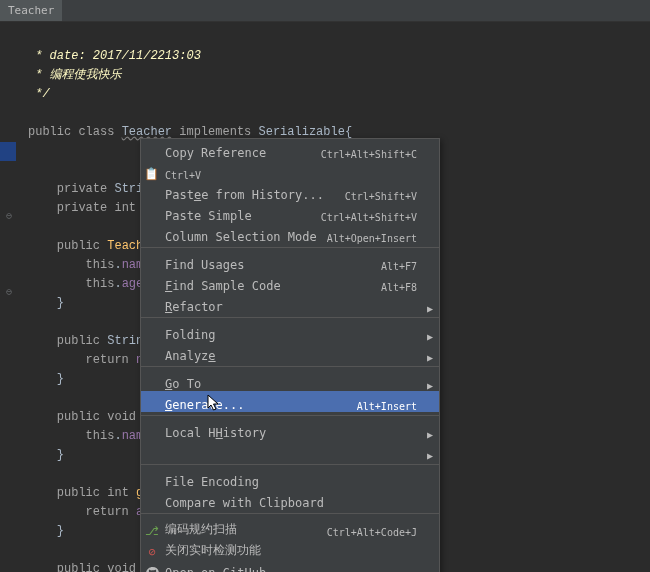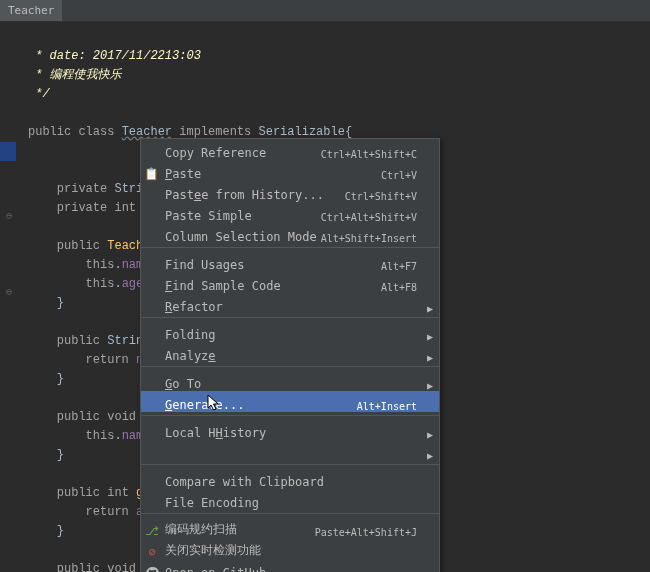--- a/index.html
+++ b/index.html
@@ -168,34 +168,33 @@
   </div>
 </div>
 
 <div class="context-menu">
   <div class="menu-item">
     <span class="lbl">Copy Reference</span>
     <span class="shortcut">Ctrl+Alt+Shift+C</span>
   </div>
   <div class="menu-item">
     <span class="icon">📋</span>
-    <span class="lbl"><span class="mnemonic">P</span><span>aste</span></span>
     <span class="shortcut">Ctrl+V</span>
   </div>
   <div class="menu-item">
     <span class="lbl"><span>Past</span><span class="mnemonic">e</span><span>e from History...</span></span>
     <span class="shortcut">Ctrl+Shift+V</span>
   </div>
   <div class="menu-item">
     <span class="lbl"><span>Paste S</span><span>imple</span></span>
     <span class="shortcut">Ctrl+Alt+Shift+V</span>
   </div>
   <div class="menu-item">
     <span class="lbl"><span>Column Selection M</span><span>ode</span></span>
-    <span class="shortcut">Alt+Shift+Insert</span>
+    <span class="shortcut">Alt+Open+Insert</span>
   </div>
   <div class="menu-sep"></div>
   <div class="menu-item">
     <span class="lbl"><span>Find U</span><span>sages</span></span>
     <span class="shortcut">Alt+F7</span>
   </div>
   <div class="menu-item">
     <span class="lbl"><span class="mnemonic">F</span><span>ind Sample Code</span></span>
     <span class="shortcut">Alt+F8</span>
   </div>
@@ -224,30 +223,30 @@
   <div class="menu-sep"></div>
   <div class="menu-item">
     <span class="lbl"><span>Local H</span><span class="mnemonic">H</span><span>istory</span></span>
     <span class="submenu-arrow">▶</span>
   </div>
   <div class="menu-item">
     <span class="submenu-arrow">▶</span>
   </div>
   <div class="menu-sep"></div>
   <div class="menu-item">
+    <span class="lbl">File Encoding</span>
+  </div>
+  <div class="menu-item">
     <span class="lbl"><span>Compare with Clipb</span><span>oard</span></span>
-  </div>
-  <div class="menu-item">
-    <span class="lbl">File Encoding</span>
   </div>
   <div class="menu-sep"></div>
   <div class="menu-item">
     <span class="icon" style="color:#6a9f4f">⎇</span>
     <span class="lbl">编码规约扫描</span>
-    <span class="shortcut">Paste+Alt+Shift+J</span>
+    <span class="shortcut">Ctrl+Alt+Code+J</span>
   </div>
   <div class="menu-item">
     <span class="icon" style="color:#c75450">⊘</span>
     <span class="lbl">关闭实时检测功能</span>
   </div>
   <div class="menu-item">
     <span class="icon">
       <svg width="13" height="13" viewBox="0 0 16 16">
           <path fill="#bbbbbb" d="M8 0C3.58 0 0 3.58 0 8c0 3.54 2.29 6.53 5.47 7.59.4.07.55-.17.55-.38v-1.34c-2.23.48-2.7-1.07-2.7-1.07-.36-.92-.89-1.17-.89-1.17-.72-.5.06-.49.06-.49.8.06 1.22.82 1.22.82.72 1.23 1.88.87 2.34.67.07-.52.28-.87.51-1.07-1.78-.2-3.64-.89-3.64-3.95 0-.87.31-1.59.82-2.15-.08-.2-.36-1.02.08-2.12 0 0 .67-.21 2.2.82A7.5 7.5 0 018 3.86a7.5 7.5 0 012.01.27c1.53-1.03 2.2-.82 2.2-.82.44 1.1.16 1.92.08 2.12.51.56.82 1.28.82 2.15 0 3.07-1.87 3.75-3.65 3.95.29.25.54.73.54 1.48v2.19c0 .21.15.46.55.38A8 8 0 008 0z"></path>
         </svg>

